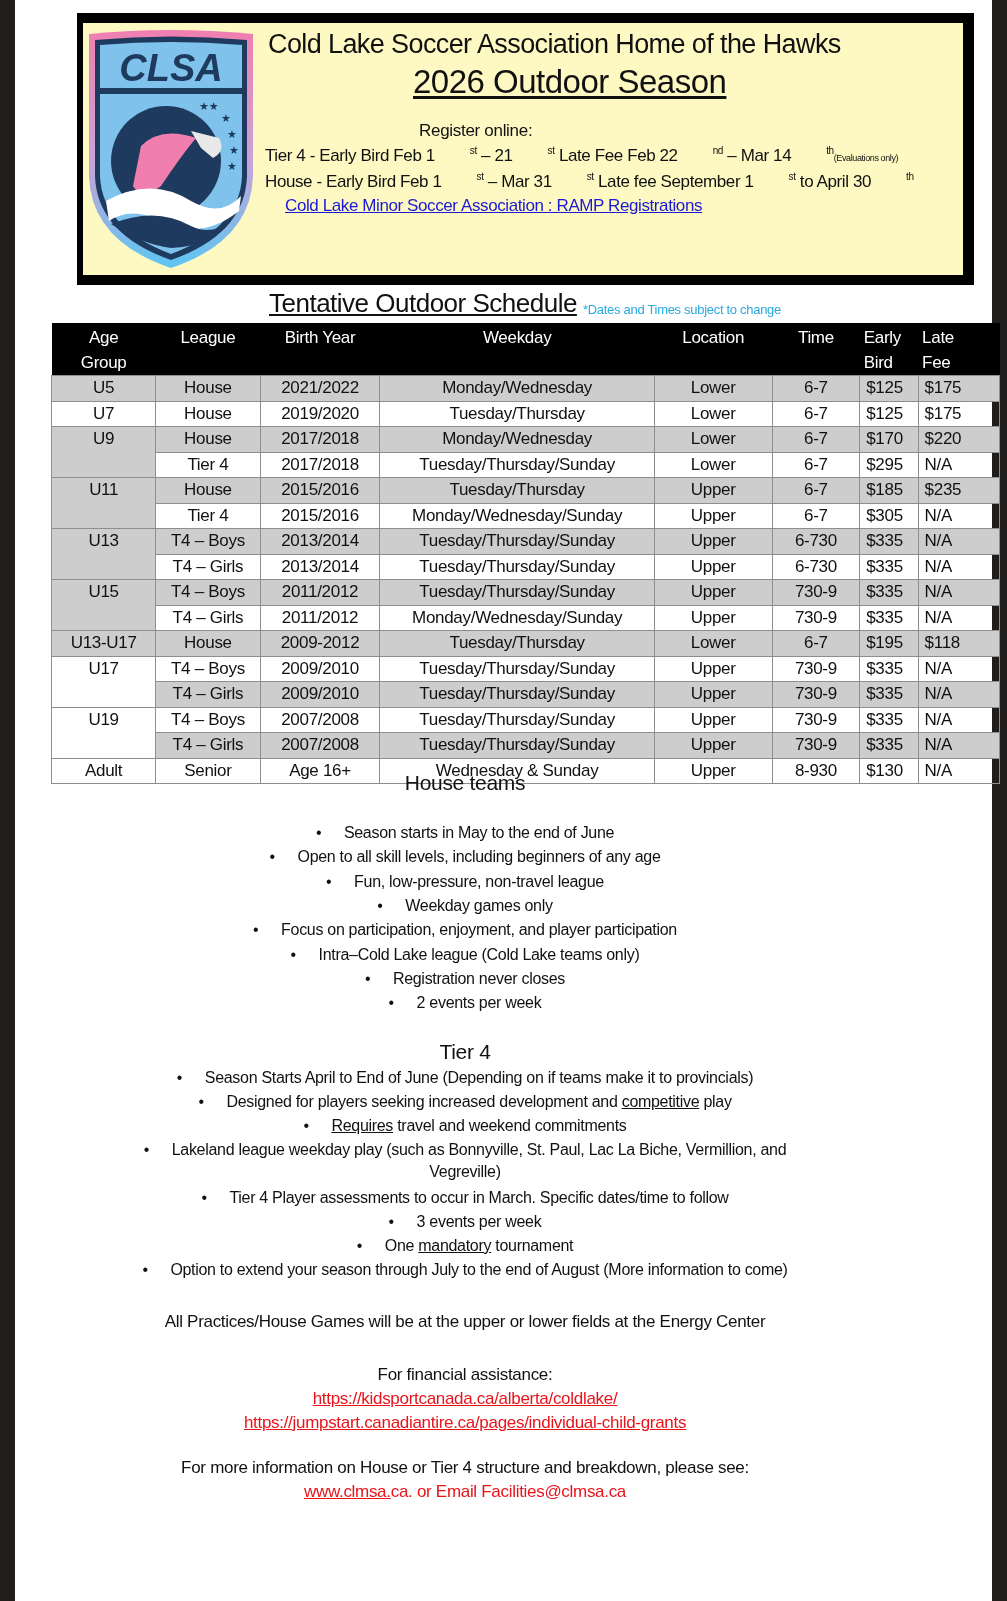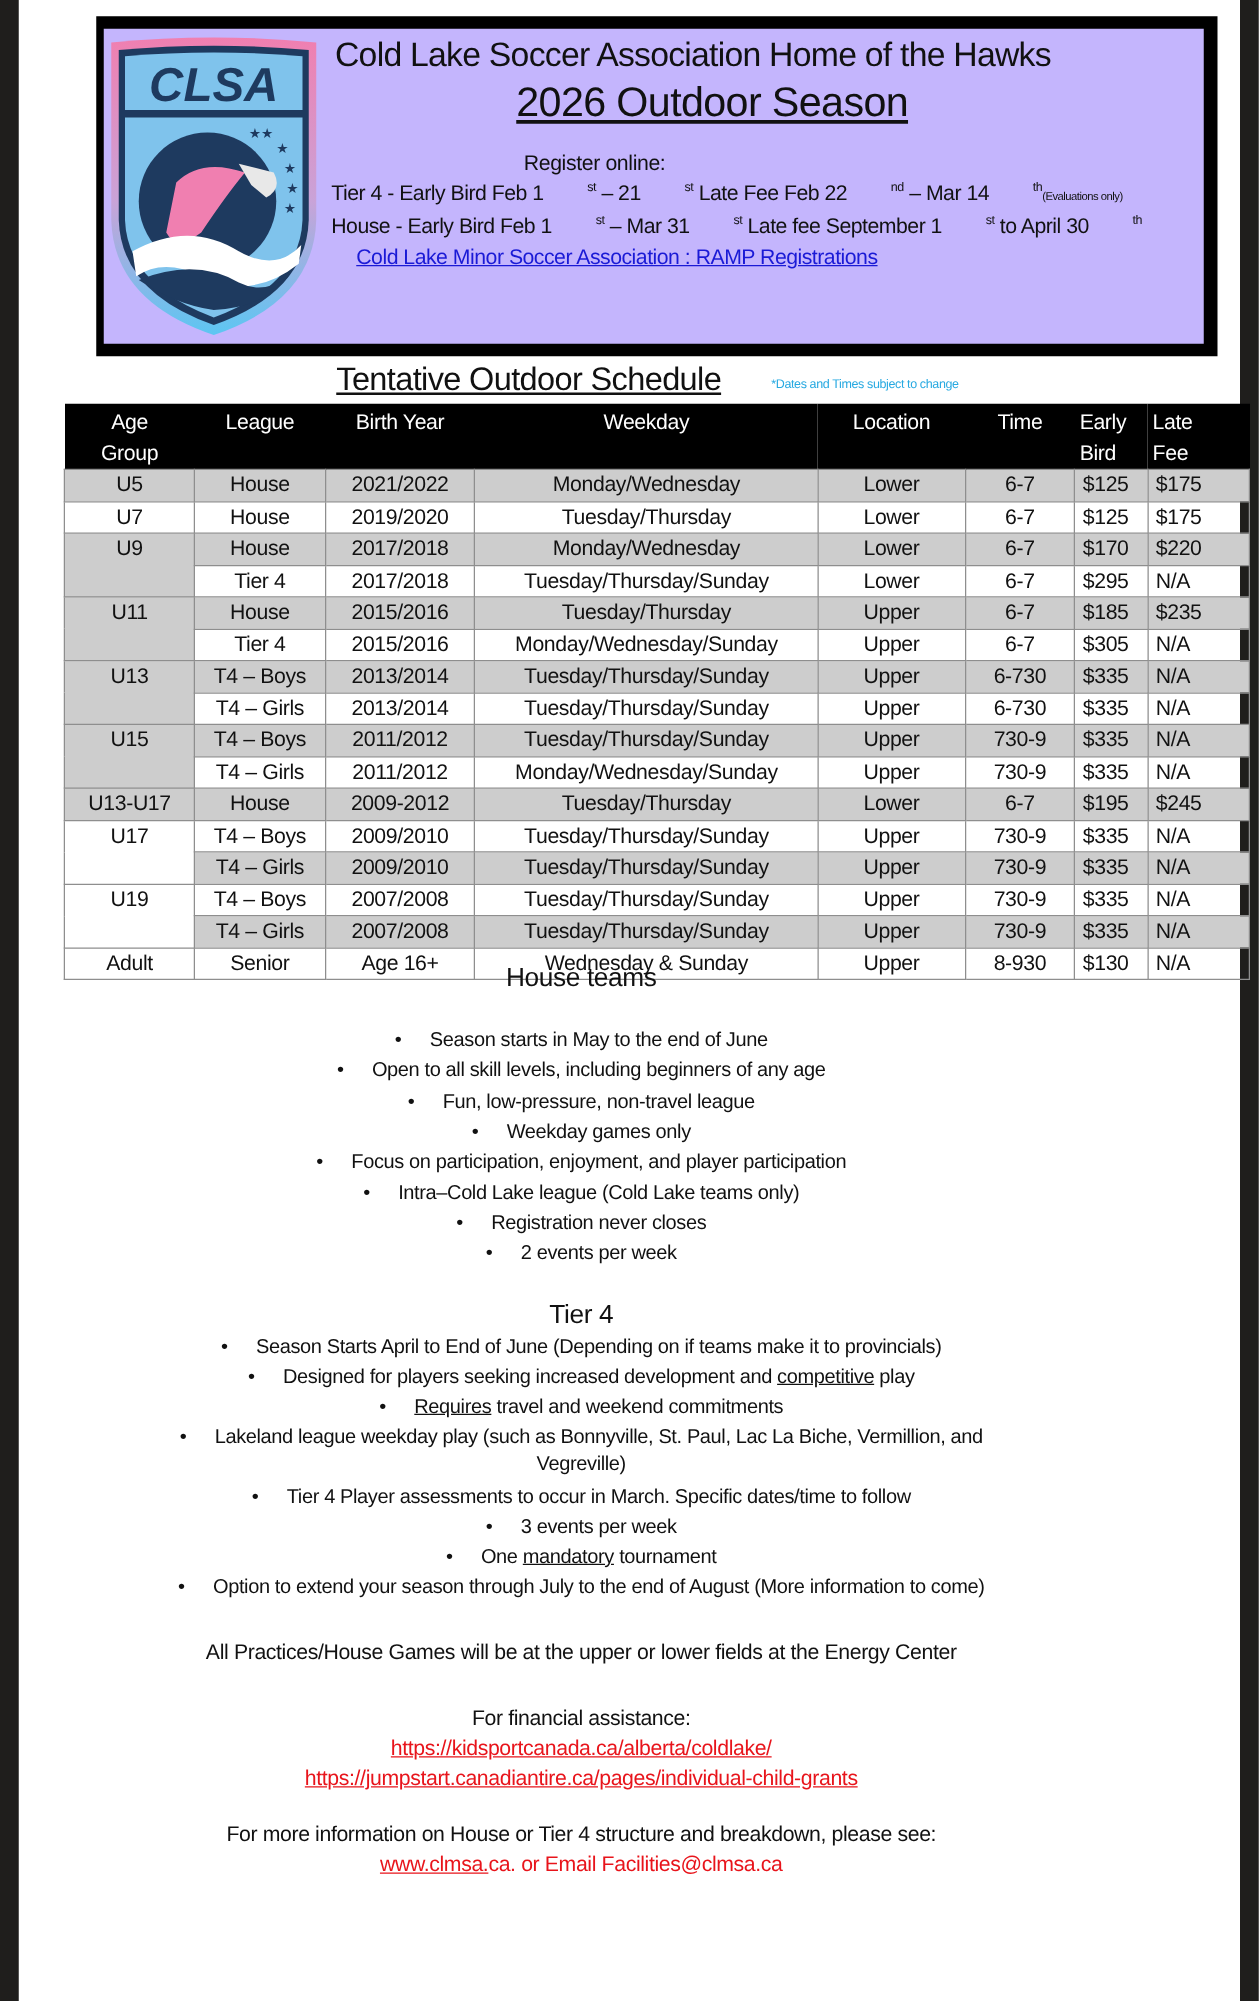--- a/index.html
+++ b/index.html
@@ -1,33 +1,33 @@
 <!DOCTYPE html>
 <html><head>
 <meta charset="utf-8">
 <style>
   html, body { margin:0; padding:0; }
   body { width:1007px; height:1601px; background:#1f1e1c; position:relative; overflow:hidden;
          font-family:"Liberation Sans", sans-serif; color:#111; }
   .page { position:absolute; left:15px; top:0; width:977px; height:1601px; background:#fff; }
   .header-box { position:absolute; left:62px; top:13px; width:897px; height:272px; background:#000; }
-  .header-inner { position:absolute; left:6px; top:10px; width:880px; height:252px; background:#c4b5fd; }
+  .header-inner { position:absolute; left:6px; top:10px; width:880px; height:252px; background:#fef9c3; }
   .logo { position:absolute; left:-2px; top:3px; width:180px; height:245px; }
   .h-title { position:absolute; left:185px; top:6px; width:700px; font-size:27px; letter-spacing:-0.6px; white-space:nowrap; }
   .h-season { position:absolute; left:330px; top:40px; font-size:33px; text-decoration:underline; text-underline-offset:3px; white-space:nowrap; letter-spacing:-0.5px;}
   .h-reg { position:absolute; left:336px; top:98px; font-size:17px; white-space:nowrap; letter-spacing:-0.3px;}
   .h-line { position:absolute; left:182px; font-size:17px; white-space:nowrap; letter-spacing:-0.4px;}
   .h-line sup { font-size:10px;margin-left:35px; }
   .h-line small { font-size:9px; }
   .h-line1 { top:122px; }
   .h-line2 { top:148px; }
   .h-link { position:absolute; left:202px; top:173px; font-size:17px; color:#1a1ad6; text-decoration:underline; white-space:nowrap; letter-spacing:-0.4px; cursor:pointer;}
 
   .sched-title { position:absolute; left:254px; top:288px; font-size:26px; text-decoration:underline; white-space:nowrap; letter-spacing:-0.5px;}
-  .sched-note { position:absolute; left:602px; top:302px; font-size:10px; color:#27a9e1; white-space:nowrap; letter-spacing:-0.3px;}
+  .sched-note { position:absolute; left:568px; top:302px; font-size:13px; color:#27a9e1; white-space:nowrap; letter-spacing:-0.3px;}
 
   table.sched { position:absolute; left:36px; top:323px; width:949px; border-collapse:collapse; font-size:17px; letter-spacing:-0.3px; }
   table.sched th { background:#000; color:#fff; font-weight:normal; vertical-align:top; padding:2px 4px 0 4px; line-height:25px; text-align:center; }
   table.sched td { border:1px solid #8e8e8e; text-align:center; padding:0 4px; height:24.5px; line-height:24px; white-space:nowrap; }
   table.sched td.left { text-align:left; padding-left:6px; }
   table.sched tr.g td { background:#cdcdcd; }
   table.sched td.ag { vertical-align:top; }
   table.sched td.gray { background:#cdcdcd !important; }
   table.sched td.white { background:#fff !important; }
 
@@ -209,21 +209,21 @@
           <td class="left">N/A</td>
         </tr>
         <tr class="g">
           <td class="ag gray">U13-U17</td>
           <td>House</td>
           <td>2009-2012</td>
           <td>Tuesday/Thursday</td>
           <td>Lower</td>
           <td>6-7</td>
           <td class="left">$195</td>
-          <td class="left">$245</td>
+          <td class="left">$118</td>
         </tr>
         <tr>
           <td class="ag white" rowspan="2">U17</td>
           <td>T4 – Boys</td>
           <td>2009/2010</td>
           <td>Tuesday/Thursday/Sunday</td>
           <td>Upper</td>
           <td>730-9</td>
           <td class="left">$335</td>
           <td class="left">N/A</td>

